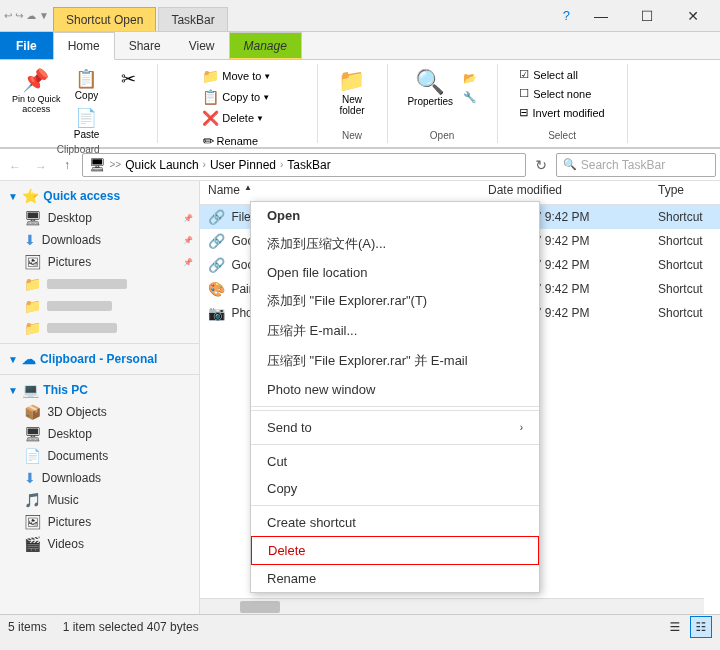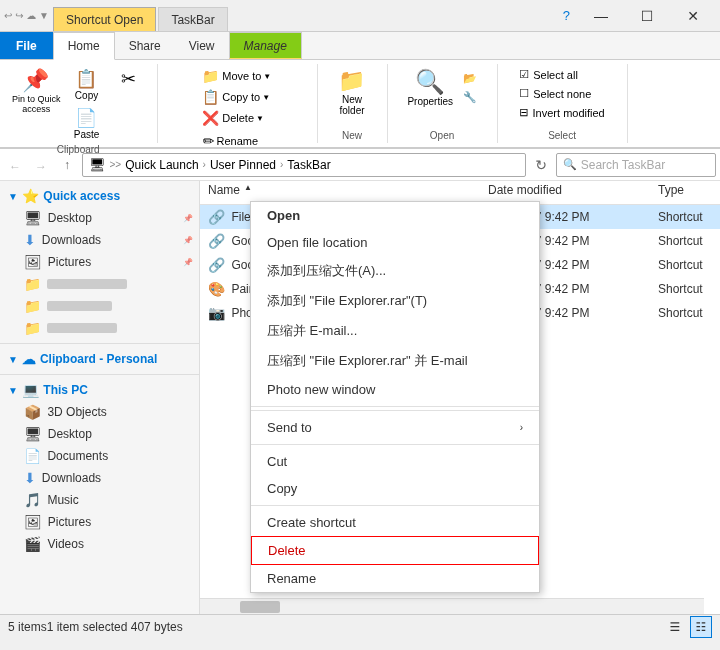--- a/index.html
+++ b/index.html
@@ -298,20 +298,21 @@
     
     .status-bar {
       height: 24px;
       background: #f0f0f0;
       border-top: 1px solid #ccc;
       display: flex;
       align-items: center;
       padding: 0 8px;
       font-size: 12px;
       color: #333;
+      gap: 16px;
     }
     .status-right {
       margin-left: auto;
       display: flex;
       gap: 4px;
     }
     .view-btn {
       width: 22px; height: 22px;
       display: flex; align-items: center; justify-content: center;
       border: 1px solid transparent;
@@ -637,22 +638,22 @@
           <span class="file-icon">📷</span>
           <span>Photo...</span>
         </div>
         <div class="file-cell date">9/29/2017 9:42 PM</div>
         <div class="file-cell type">Shortcut</div>
       </div>
     </div>
 
     <div class="context-menu">
       <div class="ctx-item bold">Open</div>
+      <div class="ctx-item">添加到压缩文件(A)...</div>
       <div class="ctx-item">Open file location</div>
-      <div class="ctx-item">添加到压缩文件(A)...</div>
       <div class="ctx-item">添加到 "File Explorer.rar"(T)</div>
       <div class="ctx-item">压缩并 E-mail...</div>
       <div class="ctx-item">压缩到 "File Explorer.rar" 并 E-mail</div>
       <div class="ctx-item">Photo new window</div>
       <div class="ctx-separator"></div>
       <div class="ctx-separator"></div>
       <div class="ctx-item">
         <span>Send to</span>
         <span class="ctx-arrow">›</span>
       </div>

